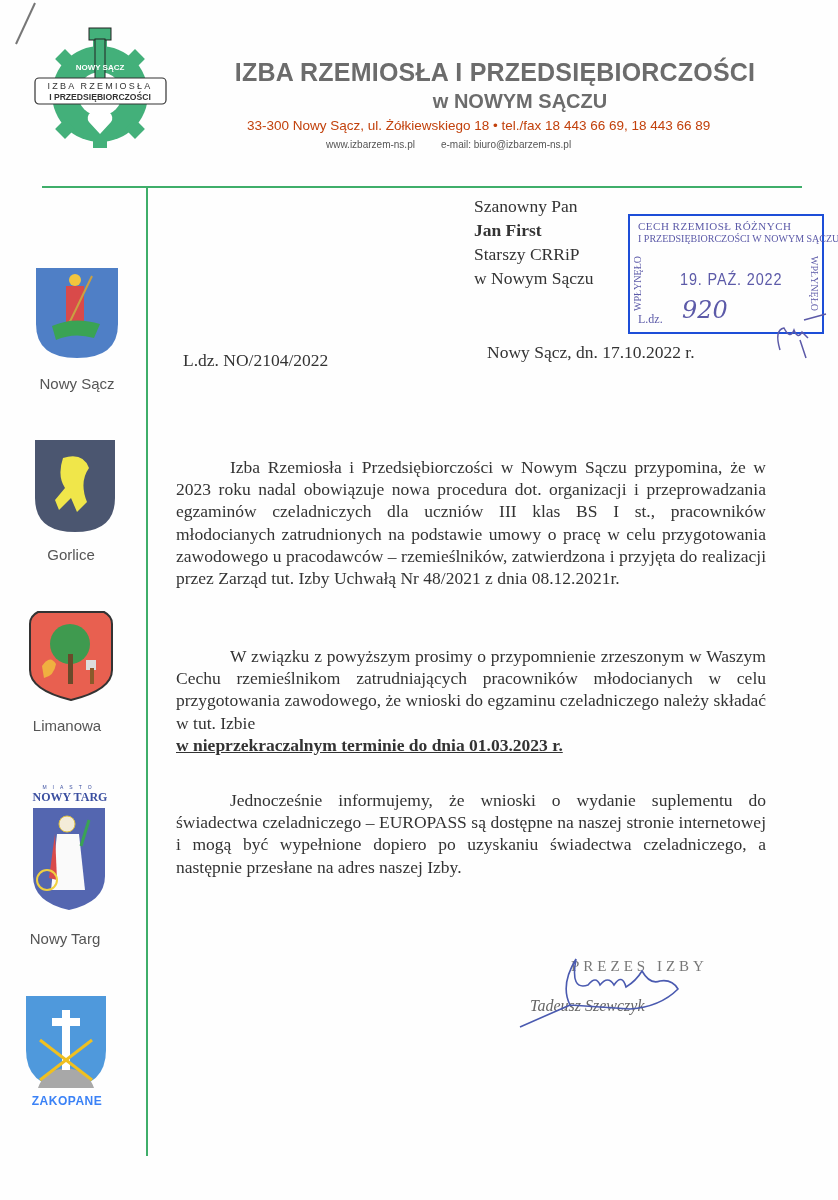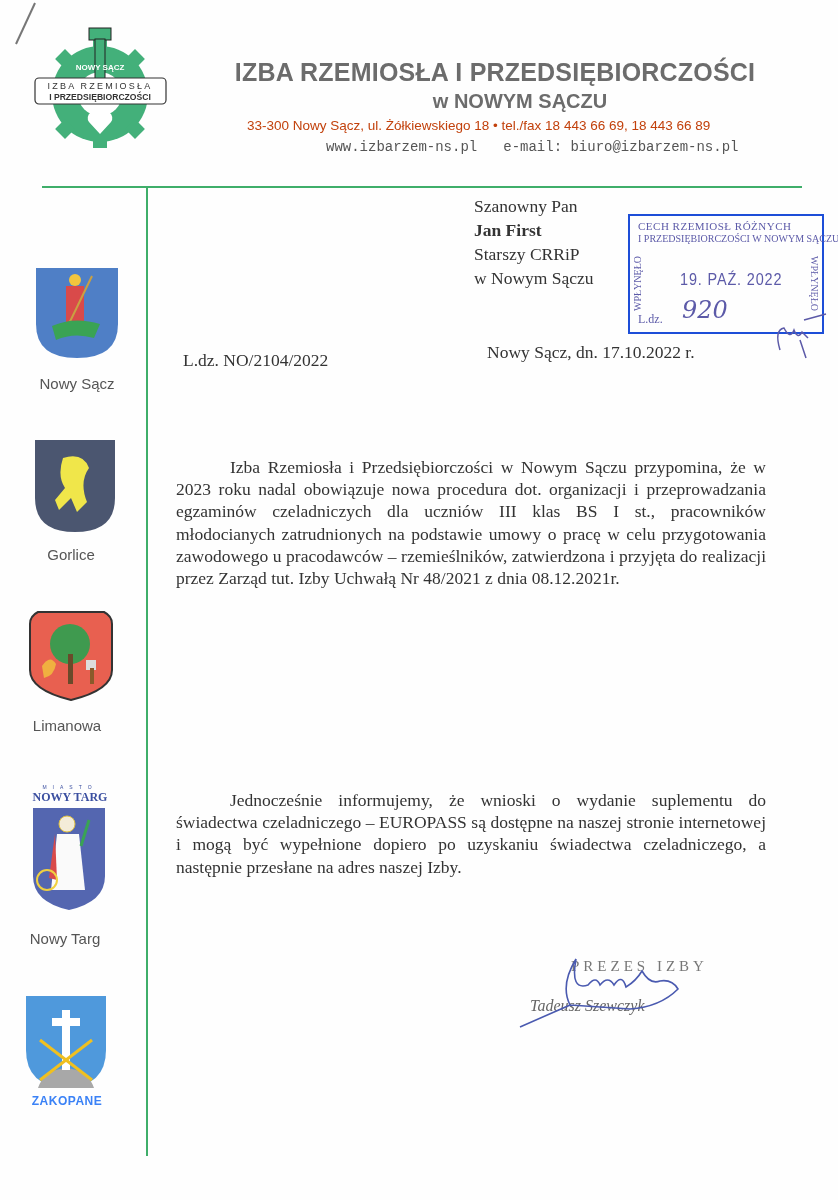--- a/index.html
+++ b/index.html
@@ -18,22 +18,22 @@
   .org-sub {
     left: 410px; top: 90px; width: 220px; text-align: center;
     font-family: "Liberation Sans", sans-serif; font-weight: bold;
     font-size: 20px; color: #6c6c6c; white-space: nowrap;
   }
   .org-addr {
     left: 247px; top: 118px; font-family: "Liberation Sans", sans-serif;
     font-size: 13.5px; color: #c2410c; white-space: nowrap;
   }
   .org-web {
-    left: 326px; top: 139px; font-family: Liberation Mono, monospace;
-    font-size: 14px; color: #555; white-space: nowrap;
+    left: 326px; top: 139px; font-family: Liberation Sans, sans-serif;
+    font-size: 10px; color: #555; white-space: nowrap;
   }
   .org-web span + span { margin-left: 26px; }
   .hline { left: 42px; top: 186px; width: 760px; height: 2px; background: #3fae6a; }
   .vline { left: 146px; top: 188px; width: 2px; height: 968px; background: #3fae6a; }
   .crest-label {
     font-family: "Liberation Sans", sans-serif; font-size: 15px; color: #555;
     text-align: center; width: 110px;
   }
   
   .recipient { left: 474px; top: 194px; font-size: 17.5px; line-height: 24px; color: #333; }
@@ -180,20 +180,22 @@
 </svg>
 
 <div class="abs ref">L.dz. NO/2104/2022</div>
 <div class="abs date">Nowy Sącz, dn. 17.10.2022 r.</div>
 
 <div class="abs para" style="top:456px">
   <p>Izba Rzemiosła i Przedsiębiorczości w Nowym Sączu przypomina, że w 2023 roku nadal obowiązuje nowa procedura dot. organizacji i przeprowadzania egzaminów czeladniczych dla uczniów III klas BS I st., pracowników młodocianych zatrudnionych na podstawie umowy o pracę w celu przygotowania zawodowego u pracodawców – rzemieślników, zatwierdzona i przyjęta do realizacji przez Zarząd tut. Izby Uchwałą Nr 48/2021 z dnia 08.12.2021r.</p>
 </div>
 <div class="abs para" style="top:645px">
   <p>
+    <span>W związku z powyższym prosimy o przypomnienie zrzeszonym w Waszym Cechu rzemieślnikom zatrudniających pracowników młodocianych w celu przygotowania zawodowego, że wnioski do egzaminu czeladniczego należy składać w tut. Izbie</span>
+    <span class="deadline">w nieprzekraczalnym terminie do dnia 01.03.2023 r.</span>
   </p>
 </div>
 <div class="abs para" style="top:789px">
   <p>Jednocześnie informujemy, że wnioski o wydanie suplementu do świadectwa czeladniczego – EUROPASS są dostępne na naszej stronie internetowej i mogą być wypełnione dopiero po uzyskaniu świadectwa czeladniczego, a następnie przesłane na adres naszej Izby.</p>
 </div>
 
 <div class="abs sig-title">PREZES IZBY</div>
 <div class="abs sig-name">Tadeusz Szewczyk</div>
 <svg class="abs signature" viewBox="0 0 190 90">
   <path d="M20 82 L70 60 Q60 40 76 14 Q70 46 88 40 Q96 30 100 40 Q108 30 114 40 Q122 28 126 42 Q136 36 142 26 Q150 40 160 36 Q172 34 178 44 Q160 62 130 64 L70 60" fill="none" stroke="#4a5ab0" stroke-width="1.6"></path>

